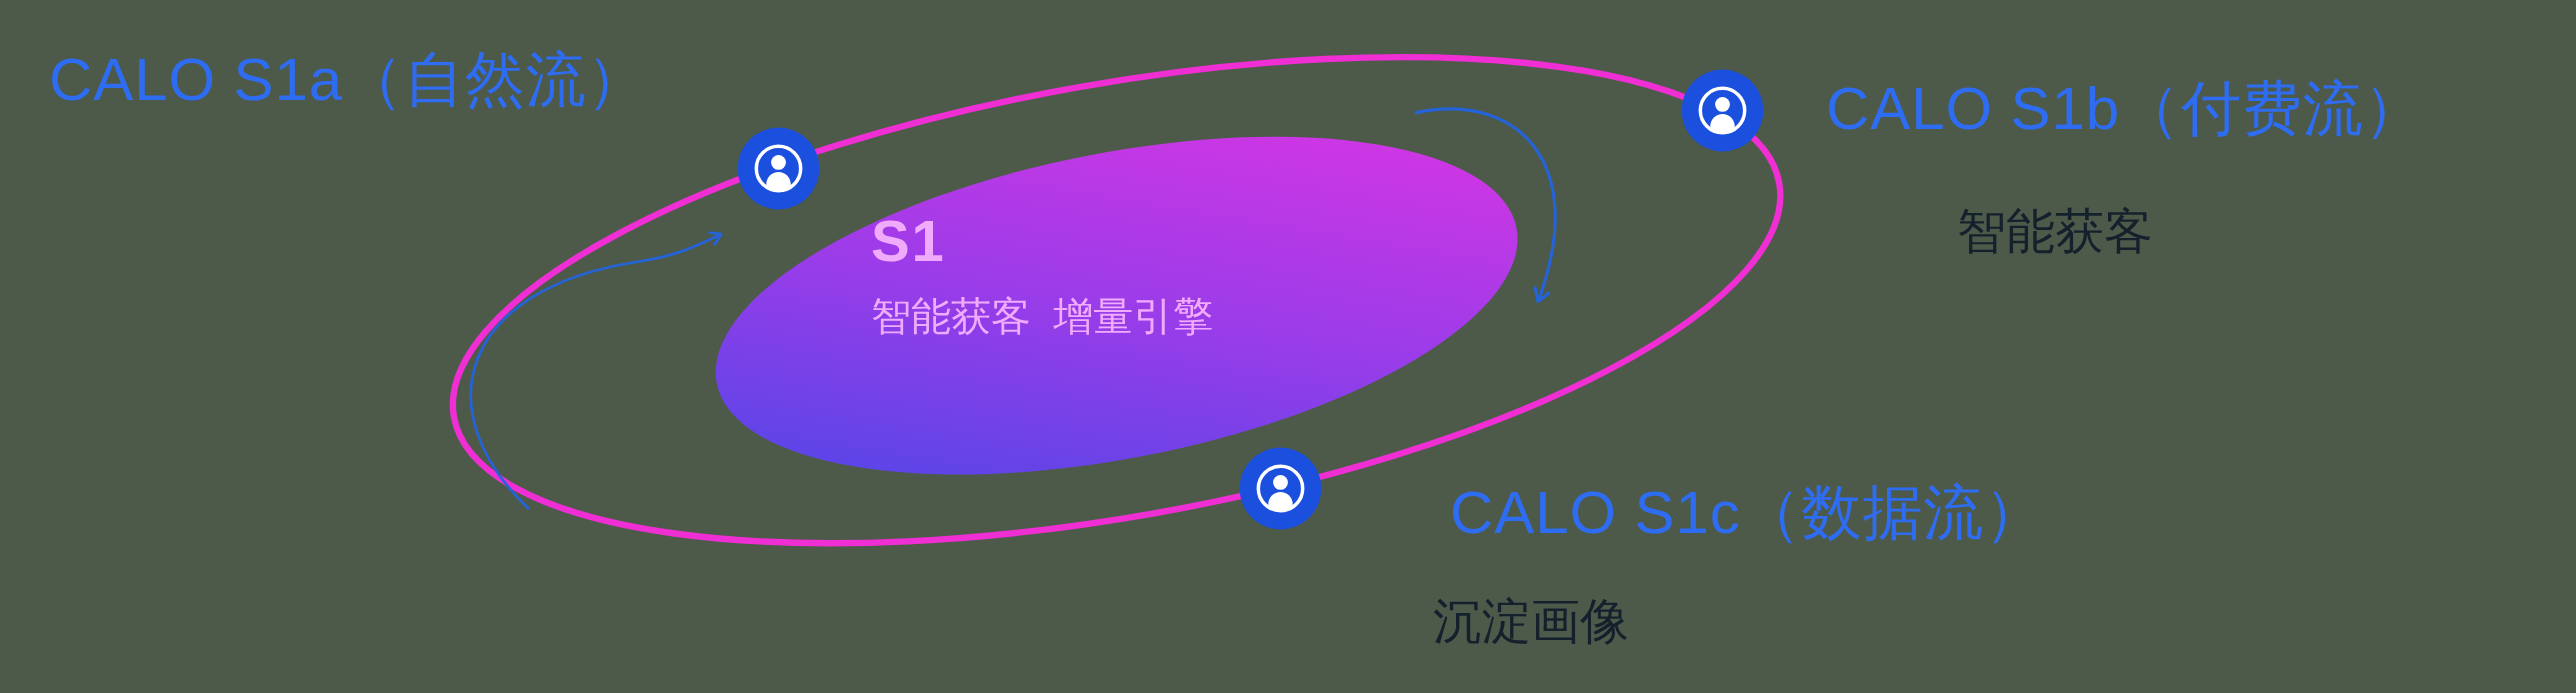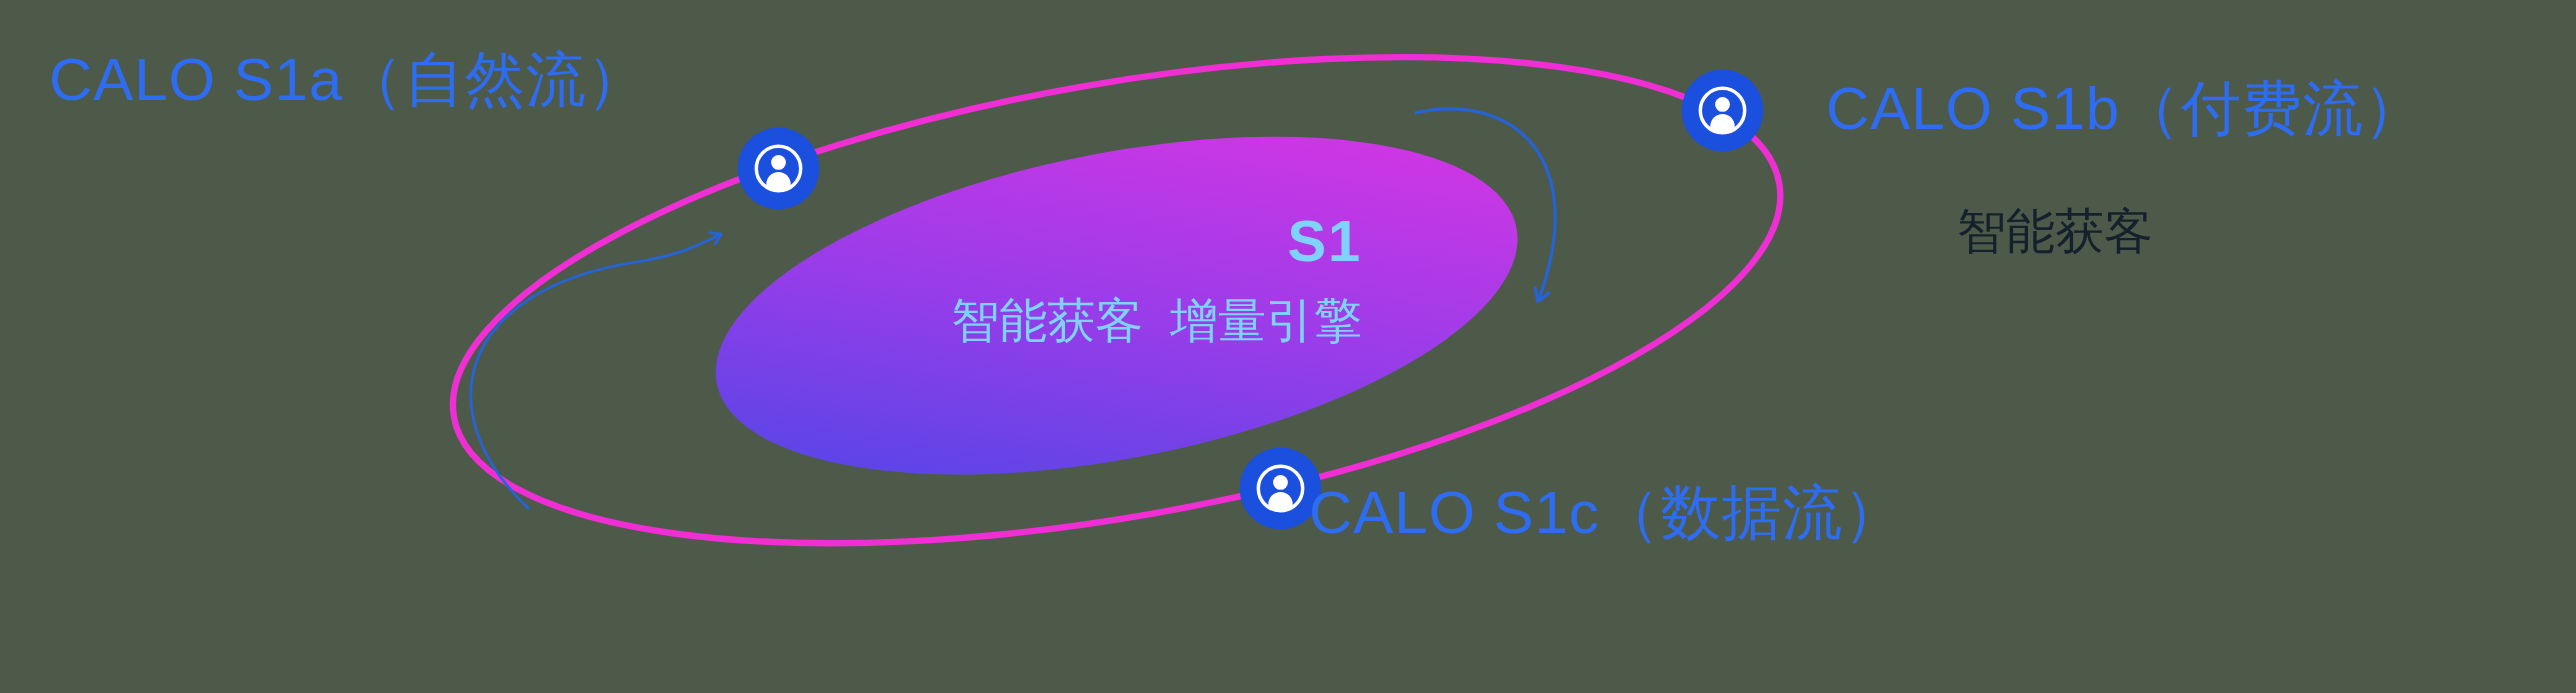--- a/index.html
+++ b/index.html
@@ -36,30 +36,30 @@
     font-weight: 500;
     color: #14202c;
     white-space: nowrap;
     line-height: 1.1;
   }
   .core-label {
     position: absolute;
     left: 871px;
     top: 207px;
     width: 491px;
-    text-align: right;
-    color: #7dd3fc;
+    text-align: left;
+    color: #f0abfc;
   }
   .core-title {
     font-size: 58px;
     font-weight: 600;
     letter-spacing: 1.8px;
   }
   .core-subtitle {
-    font-size: 48px;
+    font-size: 40px;
     font-weight: 500;
     margin-top: 14.5px;
     white-space: pre;
   }
   .avatar {
     position: absolute;
     width: 87px;
     height: 87px;
   }
   .avatar svg { width: 100%; height: 100%; display: block; }
@@ -141,16 +141,17 @@
         <circle cx="50" cy="68" r="14" fill="#ffffff"></circle>
       </g>
     </svg>
   </div>
 
   <div class="node-title" style="left:49px; top:47px;">CALO S1a（自然流）</div>
 
   <div class="node-title" style="left:1826px; top:76px;">CALO S1b（付费流）</div>
   <div class="node-subtitle" style="left:1957px; top:205px;">智能获客</div>
 
-  <div class="node-title" style="left:1309px; top:480px;">CALO S1c（数据流）</div>
+  <div class="node-title" style="left:1450px; top:480px;">CALO S1c（数据流）</div>
+  <div class="node-subtitle" style="left:1433px; top:595px;">沉淀画像</div>
 
 </div>
 
 
 </body></html>

